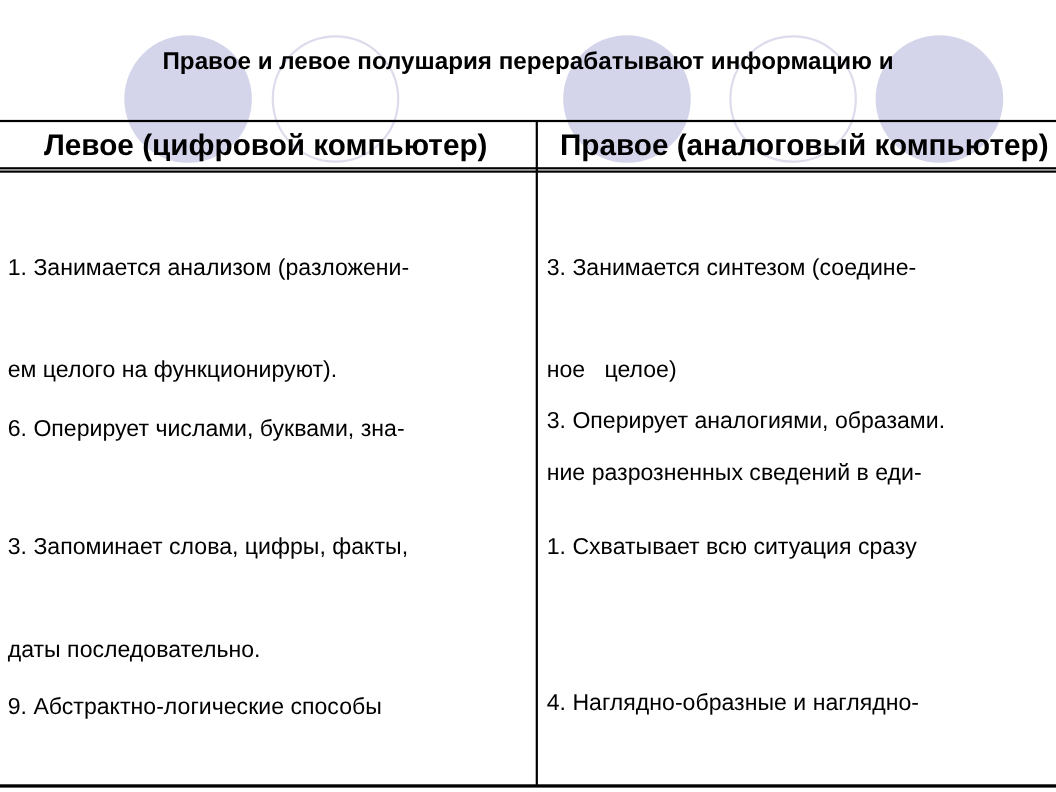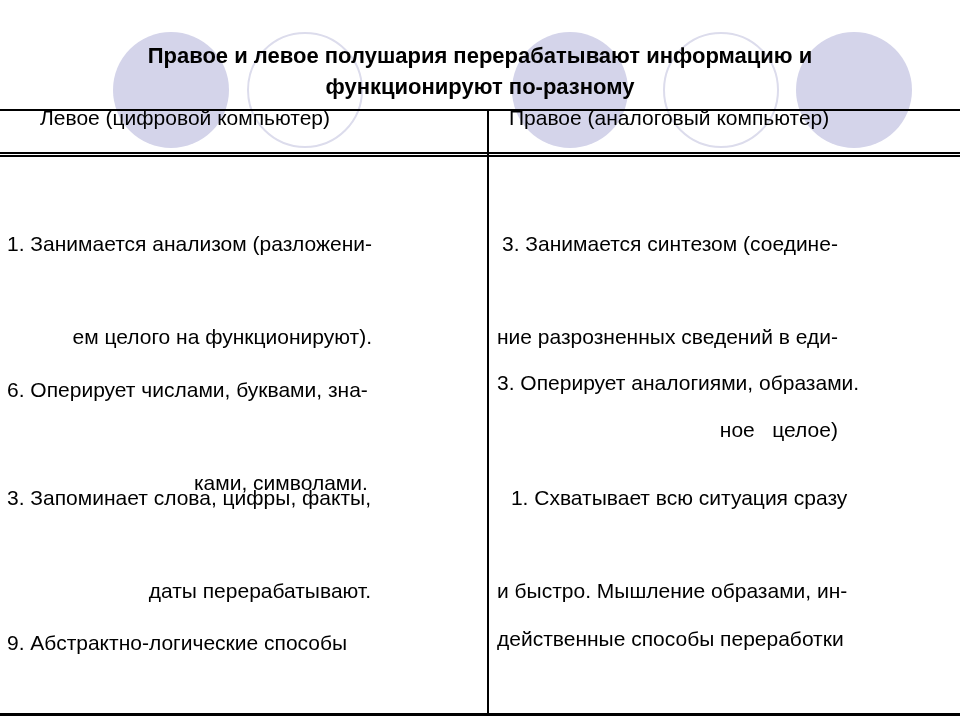--- a/index.html
+++ b/index.html
@@ -47,84 +47,81 @@
     }
     .vline {
       position: absolute;
       left: 487px;
       width: 2px;
       background: #000;
       z-index: 3;
     }
     .col-header {
       position: absolute;
-      top: 103px;
-      font-weight: normal;
-      font-size: 21px;
+      top: 117px;
+      font-weight: bold;
+      font-size: 27px;
       line-height: 30px;
       z-index: 2;
       white-space: nowrap;
     }
     .cell {
       position: absolute;
       font-size: 21px;
       line-height: 31px;
       white-space: pre;
       z-index: 2;
-      text-align: right;
     }
   </style>
 </head>
 <body>
 
 <div class="circle filled" style="left:113px; top:32px; width:116px; height:116px;"></div>
 <div class="circle outline" style="left:247px; top:32px; width:116px; height:116px;"></div>
 <div class="circle filled" style="left:512px; top:32px; width:116px; height:116px;"></div>
 <div class="circle outline" style="left:663px; top:32px; width:116px; height:116px;"></div>
 <div class="circle filled" style="left:796px; top:32px; width:116px; height:116px;"></div>
 
 <div class="title">
   <div>Правое и левое полушария перерабатывают информацию и</div>
-  <div>функционируют по-разному</div>
 </div>
 
 <div class="hline" style="top:109px; height:2px;"></div>
 <div class="hline" style="top:152px; height:2px;"></div>
 <div class="hline" style="top:155px; height:2px;"></div>
 <div class="hline" style="top:713px; height:3px;"></div>
 <div class="vline" style="top:110px; height:604px;"></div>
 
 <div class="col-header" style="left:40px;">Левое (цифровой компьютер)</div>
 <div class="col-header" style="left:509px;">Правое (аналоговый компьютер)</div>
 
 <div class="cell" style="left:7px; top:166px;">
   <div>1. Занимается анализом (разложени-</div>
   <div>ем целого на функционируют).</div>
 </div>
 <div class="cell" style="left:7px; top:312px;">
   <div>6. Оперирует числами, буквами, зна-</div>
-  <div>ками, символами.</div>
 </div>
 <div class="cell" style="left:7px; top:420px;">
   <div>3. Запоминает слова, цифры, факты,</div>
-  <div>даты перерабатывают.</div>
+  <div>даты последовательно.</div>
 </div>
 <div class="cell" style="left:7px; top:565px;">
   <div>9. Абстрактно-логические способы</div>
   
 </div>
 
 <div class="cell" style="left:497px; top:166px;">
   <div>3. Занимается синтезом (соедине-</div>
+  <div>ное   целое)</div>
   <div>ние разрозненных сведений в еди-</div>
-  <div>ное   целое)</div>
 </div>
 <div class="cell" style="left:497px; top:305px;">
   <div>3. Оперирует аналогиями, образами.</div>
 </div>
 <div class="cell" style="left:497px; top:420px;">
   <div>1. Схватывает всю ситуация сразу</div>
-  <div>и быстро. Мышление образами, ин-</div>
 </div>
 <div class="cell" style="left:497px; top:561px;">
+  <div>4. Наглядно-образные и наглядно-</div>
   <div>действенные способы переработки</div>
   
 </div>
 
 </body></html>

